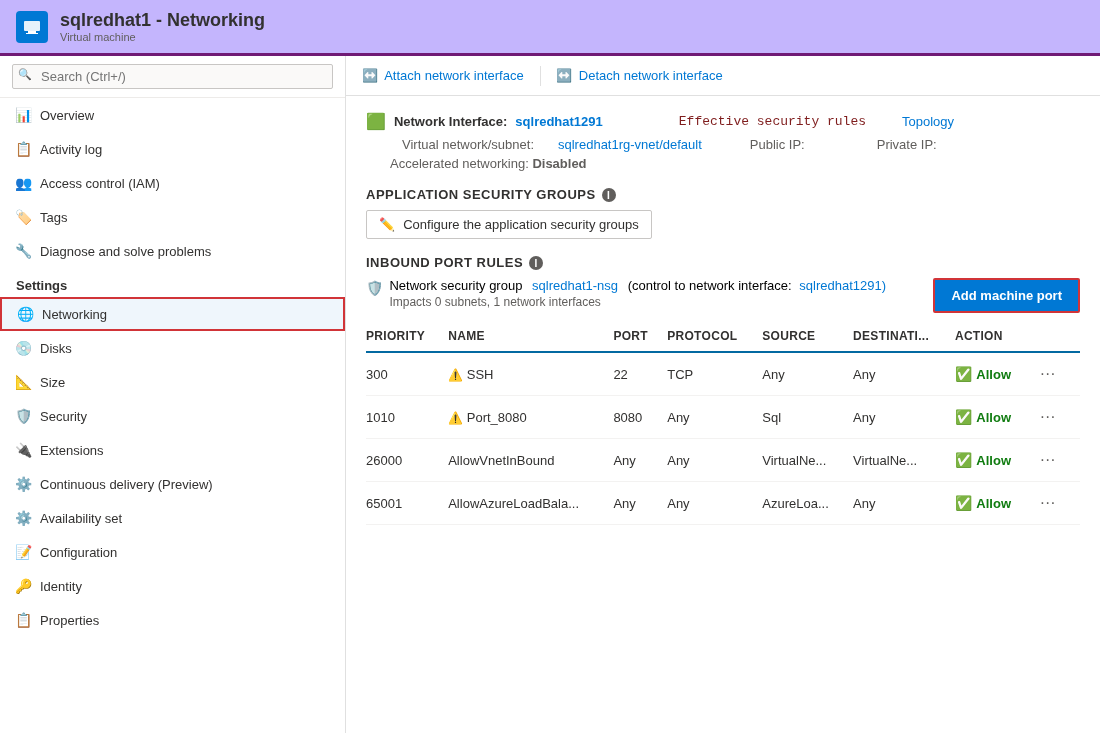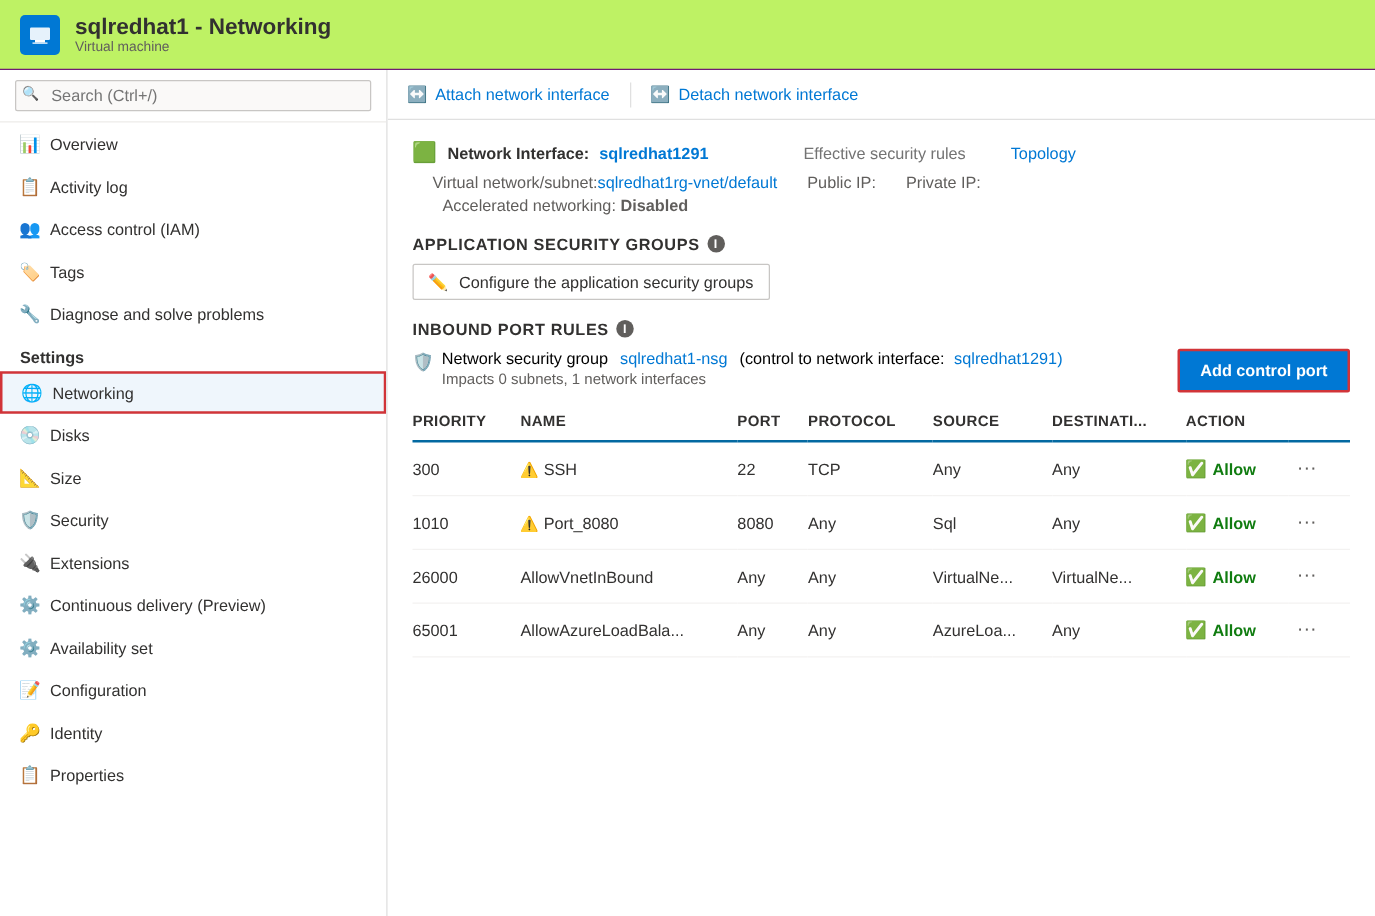--- a/index.html
+++ b/index.html
@@ -1,29 +1,29 @@
 <!DOCTYPE html>
 <html><head>
   <meta charset="utf-8">
   <style>
     * { box-sizing: border-box; margin: 0; padding: 0; font-family: 'Segoe UI', Arial, sans-serif; font-size: 13px; }
     body { display: flex; flex-direction: column; width: 1100px; height: 733px; overflow: hidden; background: #f3f2f1; }
     
     
-    .header { background: #bef264; padding: 10px 16px; display: flex; align-items: center; gap: 12px; border-bottom: 1px solid #701a75; min-height: 56px; }
+    .header { background: #c4b5fd; padding: 10px 16px; display: flex; align-items: center; gap: 12px; border-bottom: 3px solid #701a75; min-height: 56px; }
     .header-icon { width: 32px; height: 32px; background: #0078d4; border-radius: 4px; display: flex; align-items: center; justify-content: center; }
     .header-icon svg { width: 20px; height: 20px; }
     .header-title { font-size: 18px; font-weight: 600; color: #323130; }
     .header-subtitle { font-size: 11px; color: #605e5c; }
 
     
     .main-layout { display: flex; flex: 1; overflow: hidden; }
 
     
-    .sidebar { width: 310px; background: white; border-right: 1px solid #e0e0e0; display: flex; flex-direction: column; overflow-y: auto; position: relative; }
+    .sidebar { width: 346px; background: white; border-right: 1px solid #e0e0e0; display: flex; flex-direction: column; overflow-y: auto; position: relative; }
     .sidebar-search { padding: 8px 12px; border-bottom: 1px solid #edebe9; }
     .sidebar-search input { width: 100%; padding: 4px 8px 4px 28px; border: 1px solid #c8c6c4; border-radius: 2px; font-size: 13px; background: #faf9f8; color: #605e5c; }
     .search-wrapper { position: relative; }
     .search-wrapper::before { content: '🔍'; position: absolute; left: 6px; top: 4px; font-size: 11px; color: #605e5c; }
     
     .sidebar-nav { overflow-y: auto; flex: 1; }
     .nav-item { display: flex; align-items: center; gap: 8px; padding: 9px 16px; cursor: pointer; color: #323130; text-decoration: none; }
     .nav-icon { width: 16px; height: 16px; display: flex; align-items: center; justify-content: center; flex-shrink: 0; font-size: 14px; }
     .nav-section-label { padding: 10px 16px 4px 16px; font-weight: 600; color: #323130; font-size: 13px; }
 
@@ -34,27 +34,27 @@
     .toolbar-separator { width: 1px; height: 20px; background: #e0e0e0; }
 
     .content-body { padding: 16px 20px; }
     
     
     .network-interface { margin-bottom: 16px; }
     .ni-header { display: flex; align-items: center; gap: 8px; margin-bottom: 6px; flex-wrap: wrap; }
     .ni-icon { color: #107c10; font-size: 16px; }
     .ni-label { font-size: 13px; font-weight: 600; color: #323130; }
     .ni-link { color: #0078d4; text-decoration: none; font-weight: 600; }
-    .ni-details { display: flex; margin-left: 16px; font-size: 13px; color: #605e5c; margin-bottom: 4px; }
+    .ni-details { display: flex; gap: 24px; margin-left: 36px; font-size: 13px; color: #605e5c; margin-bottom: 4px; }
     .ni-detail-link { color: #0078d4; text-decoration: none; }
     .ni-tab { color: #0078d4; text-decoration: none; font-size: 13px; cursor: pointer; }
     .ni-accel { margin-left: 24px; font-size: 13px; color: #605e5c; }
     
     
-    .section-header { font-size: 12px; font-weight: 700; color: #323130; letter-spacing: 0.5px; text-transform: uppercase; margin-bottom: 8px; margin-top: 16px; display: flex; align-items: flex-start; gap: 6px; }
+    .section-header { font-size: 12px; font-weight: 700; color: #323130; letter-spacing: 0.5px; text-transform: uppercase; margin-bottom: 8px; margin-top: 16px; display: flex; align-items: flex-end; gap: 6px; }
     .info-icon { width: 14px; height: 14px; border-radius: 50%; background: #605e5c; color: white; font-size: 10px; display: inline-flex; align-items: center; justify-content: center; cursor: pointer; }
     
     
     .configure-btn { display: flex; align-items: center; gap: 8px; border: 1px solid #c8c6c4; border-radius: 2px; padding: 6px 12px; cursor: pointer; background: white; color: #323130; font-size: 13px; margin-bottom: 16px; }
     .configure-icon { color: #323130; font-size: 13px; }
     
     
     .inbound-header-row { display: flex; align-items: flex-start; justify-content: space-between; margin-bottom: 8px; }
     .nsg-info { display: flex; align-items: flex-start; gap: 6px; flex: 1; }
     .nsg-icon { color: #0078d4; font-size: 14px; margin-top: 2px; flex-shrink: 0; }
@@ -192,21 +192,21 @@
     </div>
 
     <div class="content-body">
 
       <div class="network-interface">
         <div class="ni-header">
           <span class="ni-icon">🟩</span>
           <span class="ni-label">Network Interface:</span>
           <a class="ni-link" href="#">sqlredhat1291</a>
           <span style="width: 40px;"></span>
-          <a class="ni-tab" href="#" style="color: #737373; margin-left: 20px;">Effective security rules</a>
+          <a class="ni-tab" href="#" style="color: #7f1d1d; margin-left: 20px; font-family: Liberation Mono, monospace;">Effective security rules</a>
           <span style="width: 20px;"></span>
           <a class="ni-tab" href="#" style="color: #0078d4;">Topology</a>
         </div>
         <div class="ni-details">
           <span>Virtual network/subnet:</span>
           <a class="ni-detail-link" href="#">sqlredhat1rg-vnet/default</a>
           <span style="margin-left: 24px;">Public IP:</span>
           <span></span>
           <span style="margin-left: 24px;">Private IP:</span>
           <span></span>
@@ -239,21 +239,21 @@
               <span>Network security group</span>
               <a class="nsg-link" href="#" style="margin: 0 6px;">sqlredhat1-nsg</a>
               <span>(control to network interface:</span>
               <a class="nsg-link" href="#" style="margin-left: 4px;">
                 <span>sqlredhat1291</span>)
               </a>
             </div>
             <div class="nsg-sub">Impacts 0 subnets, 1 network interfaces</div>
           </div>
         </div>
-        <button class="add-inbound-btn">Add control port</button>
+        <button class="add-inbound-btn">Add machine port</button>
       </div>
 
       <table class="rules-table">
         <thead>
           <tr>
             <th>PRIORITY</th>
             <th>NAME</th>
             <th>PORT</th>
             <th>PROTOCOL</th>
             <th>SOURCE</th>

